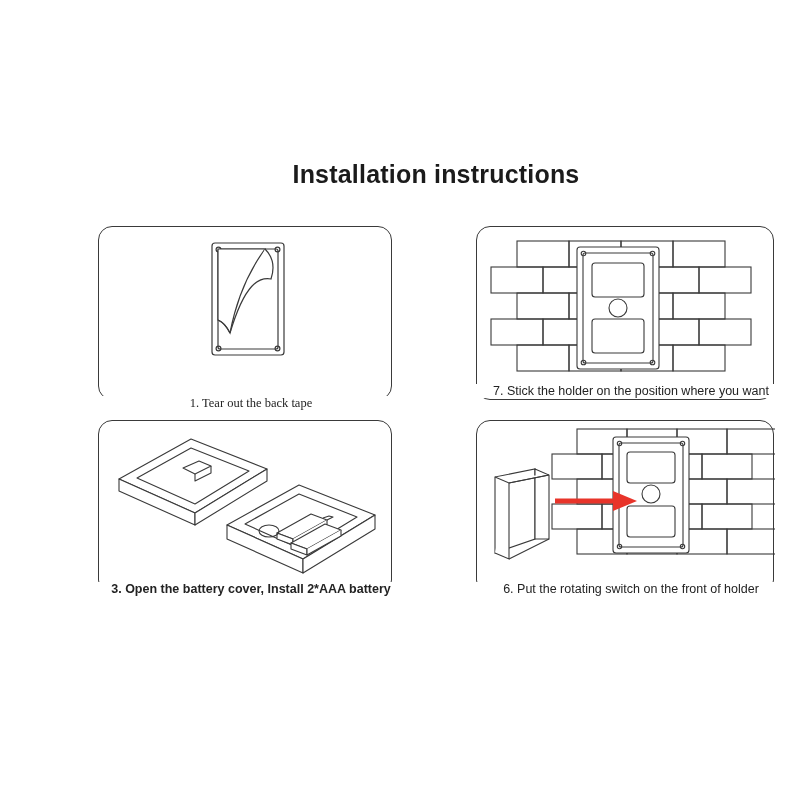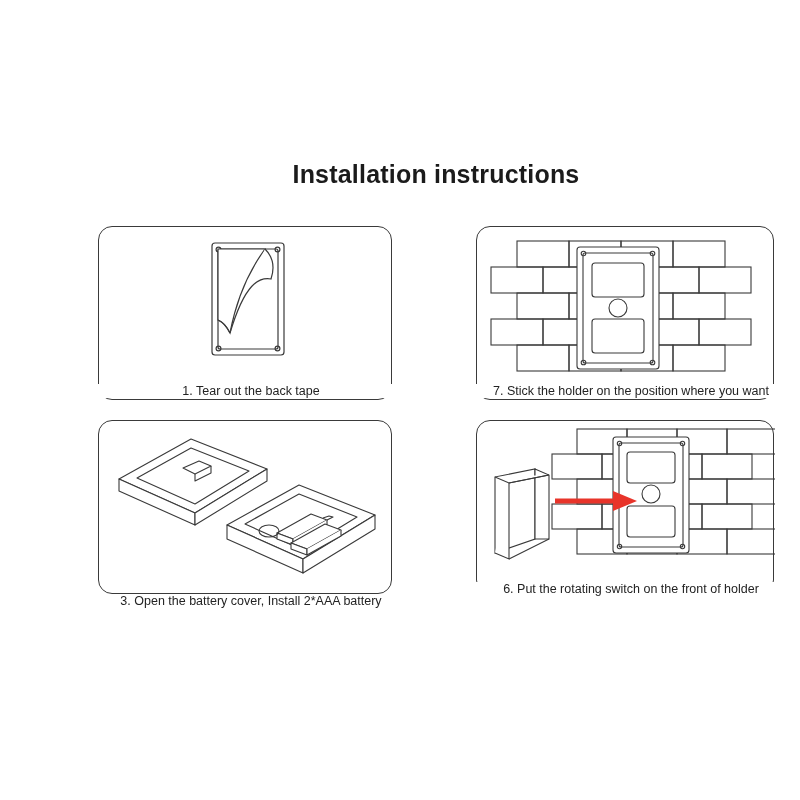--- a/index.html
+++ b/index.html
@@ -47,23 +47,23 @@
 
   .caption {
     position: absolute;
     text-align: center;
     font-size: 12.5px;
     color: #232323;
     background: #ffffff;
     padding: 0 6px;
     white-space: nowrap;
   }
-  #cap1 { left: 62px;  top: 384px; width: 294px; }
+  #cap1 { left: 62px;  top: 396px; width: 294px; font-family: Liberation Serif, serif; }
   #cap2 { left: 430px; top: 384px; width: 318px; }
-  #cap3 { left: 52px;  top: 594px; width: 314px; }
+  #cap3 { left: 52px;  top: 582px; width: 314px; font-weight: bold; }
   #cap4 { left: 430px; top: 582px; width: 318px; }
 
   svg { display: block; }
   .art { position: absolute; left: 0; top: 0; }
 </style>
 </head>
 <body>
 
 <div id="page">
 

